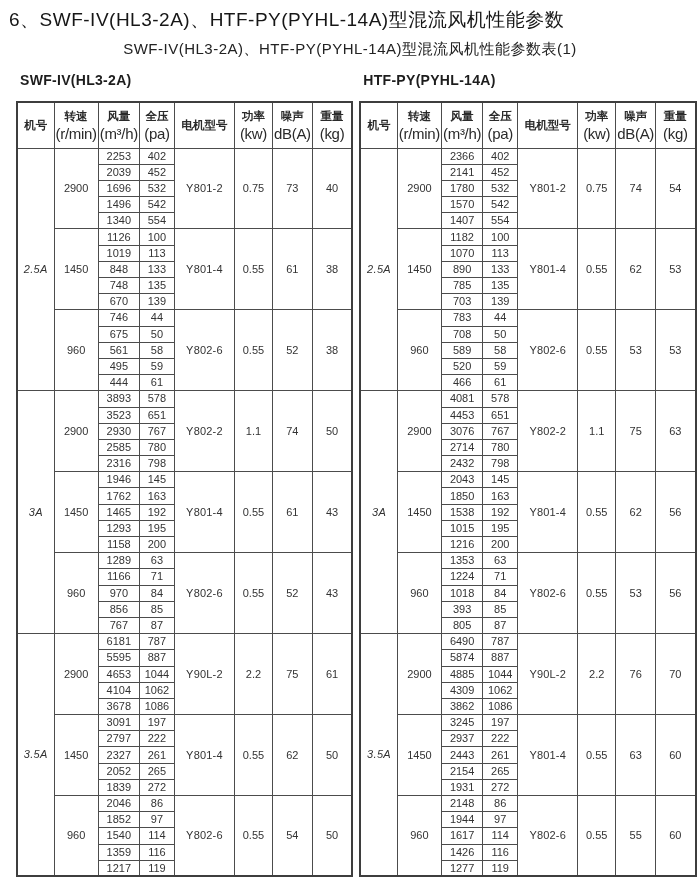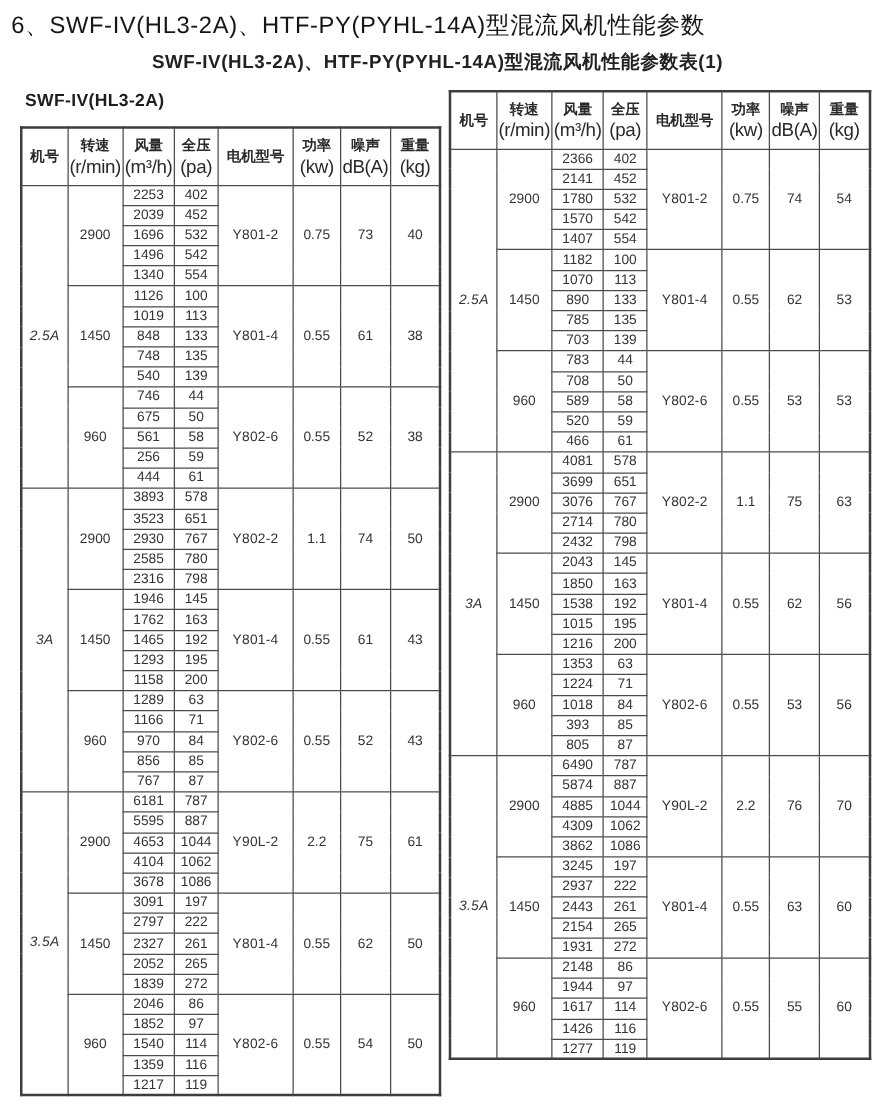--- a/index.html
+++ b/index.html
@@ -13,21 +13,21 @@
   .page-title {
     font-size:19px;
     font-weight:normal;
     color:#161616;
     padding:7px 0 0 9px;
     letter-spacing:0.5px;
     white-space:nowrap;
   }
   .page-subtitle {
     font-size:15px;
-    font-weight:bold;
+    font-weight:normal;
     color:#222;
     text-align:center;
     margin-top:7px;
     letter-spacing:0.5px;
   }
   .tables-wrap {
     display:flex;
     gap:6px;
     padding-left:16px;
     margin-top:13px;
@@ -171,42 +171,42 @@
           </tr>
           <tr>
             <td>848</td>
             <td>133</td>
           </tr>
           <tr>
             <td>748</td>
             <td>135</td>
           </tr>
           <tr>
-            <td>540</td>
+            <td>670</td>
             <td>139</td>
           </tr>
           <tr>
             <td rowspan="5">960</td>
             <td>746</td>
             <td>44</td>
             <td rowspan="5" class="cell-motor">Y802-6</td>
             <td rowspan="5">0.55</td>
             <td rowspan="5">52</td>
             <td rowspan="5">38</td>
           </tr>
           <tr>
             <td>675</td>
             <td>50</td>
           </tr>
           <tr>
             <td>561</td>
             <td>58</td>
           </tr>
           <tr>
-            <td>256</td>
+            <td>495</td>
             <td>59</td>
           </tr>
           <tr>
             <td>444</td>
             <td>61</td>
           </tr>
           <tr>
             <td rowspan="15" class="cell-size">3A</td>
             <td rowspan="5">2900</td>
             <td>3893</td>
@@ -355,20 +355,21 @@
             <td>116</td>
           </tr>
           <tr>
             <td>1217</td>
             <td>119</td>
           </tr>
         </tbody>
       </table>
   </div>
   <div class="table-block">
+    <div class="table-label">HTF-PY(PYHL-14A)</div>
     <table class="perf">
         <colgroup>
           <col style="width: 37px;">
           <col style="width: 39px;">
           <col style="width: 36px;">
           <col style="width: 35px;">
           <col style="width: 60px;">
           <col style="width: 38px;">
           <col style="width: 37px;">
           <col style="width: 40px;">
@@ -488,21 +489,21 @@
             <td rowspan="15" class="cell-size">3A</td>
             <td rowspan="5">2900</td>
             <td>4081</td>
             <td>578</td>
             <td rowspan="5" class="cell-motor">Y802-2</td>
             <td rowspan="5">1.1</td>
             <td rowspan="5">75</td>
             <td rowspan="5">63</td>
           </tr>
           <tr>
-            <td>3699</td>
+            <td>4453</td>
             <td>651</td>
           </tr>
           <tr>
             <td>3076</td>
             <td>767</td>
           </tr>
           <tr>
             <td>2714</td>
             <td>780</td>
           </tr>

